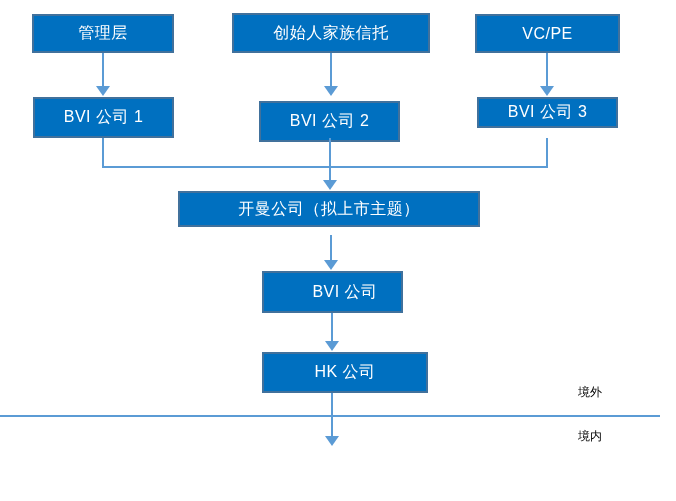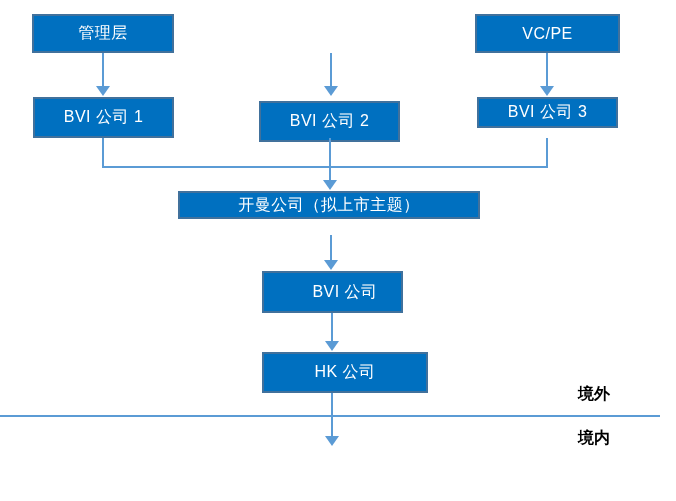--- a/index.html
+++ b/index.html
@@ -50,32 +50,32 @@
     border-right:7px solid transparent;
     border-top:10px solid var(--connector);
   }
   .divider{
     position:absolute;
     height:1.5px;
     background:var(--connector);
   }
   .region-label{
     position:absolute;
-    font-size:16px;
+    font-size:12px;
     color:var(--label-text);
     white-space:nowrap;
-    font-weight:bold;
   }
 </style>
 </head>
 <body>
 
 <div class="canvas">
 
   <div class="node" style="left:32px;top:14px;width:142px;height:39px;">管理层</div>
+  <div class="node" style="left:232px;top:13px;width:198px;height:40px;">创始人家族信托</div>
   <div class="node" style="left:475px;top:14px;width:145px;height:39px;">VC/PE</div>
 
   <div class="vline" style="left:102px;top:53px;height:33px;"></div>
   <div class="arrowhead" style="left:96px;top:86px;"></div>
 
   <div class="vline" style="left:330px;top:53px;height:33px;"></div>
   <div class="arrowhead" style="left:324px;top:86px;"></div>
 
   <div class="vline" style="left:546px;top:53px;height:33px;"></div>
   <div class="arrowhead" style="left:540px;top:86px;"></div>
@@ -83,21 +83,21 @@
   <div class="node" style="left:33px;top:97px;width:141px;height:41px;">BVI 公司 1</div>
   <div class="node" style="left:259px;top:101px;width:141px;height:41px;">BVI 公司 2</div>
   <div class="node" style="left:477px;top:97px;width:141px;height:31px;">BVI 公司 3</div>
 
   <div class="vline thin" style="left:102px;top:138px;height:29px;"></div>
   <div class="vline thin" style="left:546px;top:138px;height:29px;"></div>
   <div class="hline" style="left:102px;top:166px;width:446px;"></div>
   <div class="vline" style="left:329px;top:138px;height:42px;"></div>
   <div class="arrowhead" style="left:323px;top:180px;"></div>
 
-  <div class="node" style="left:178px;top:191px;width:302px;height:28px;">开曼公司（拟上市主题）</div>
+  <div class="node" style="left:178px;top:191px;width:302px;height:36px;">开曼公司（拟上市主题）</div>
 
   <div class="vline" style="left:330px;top:235px;height:25px;"></div>
   <div class="arrowhead" style="left:324px;top:260px;"></div>
 
   <div class="node" style="left:262px;top:271px;width:141px;height:42px;padding-left:25px;">BVI 公司</div>
 
   <div class="vline" style="left:331px;top:313px;height:28px;"></div>
   <div class="arrowhead" style="left:325px;top:341px;"></div>
 
   <div class="node" style="left:262px;top:352px;width:166px;height:41px;">HK 公司</div>

